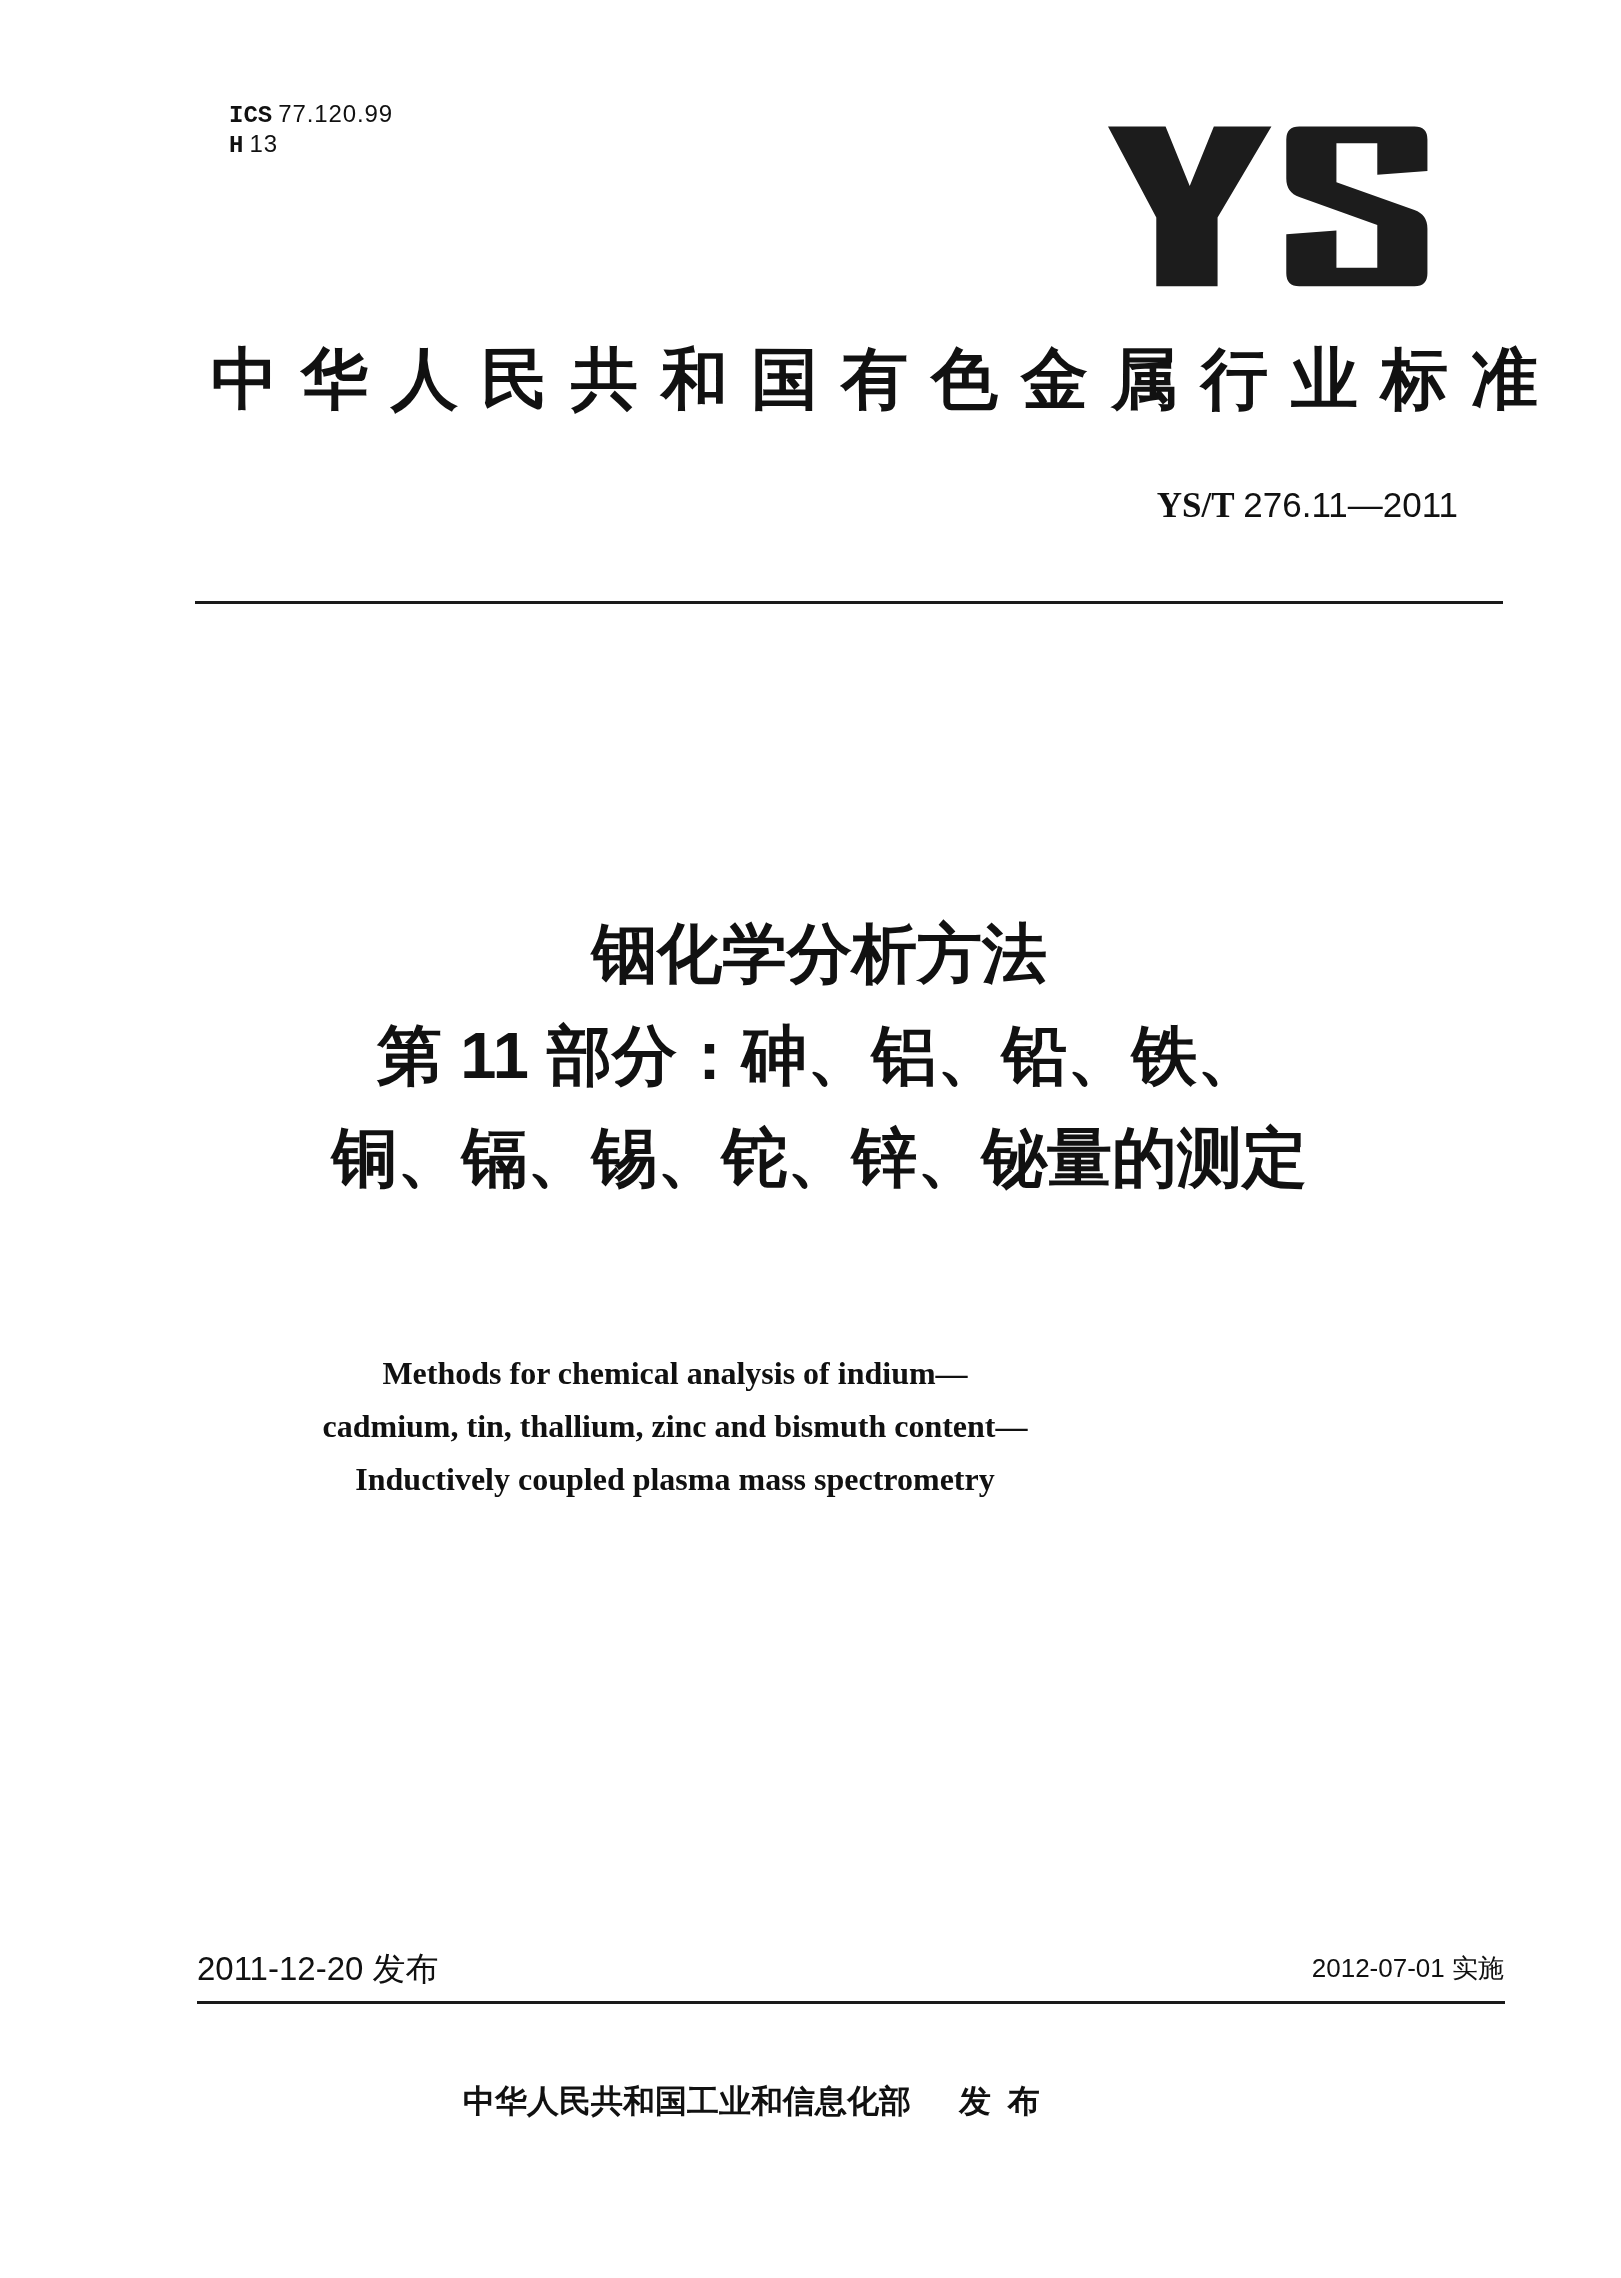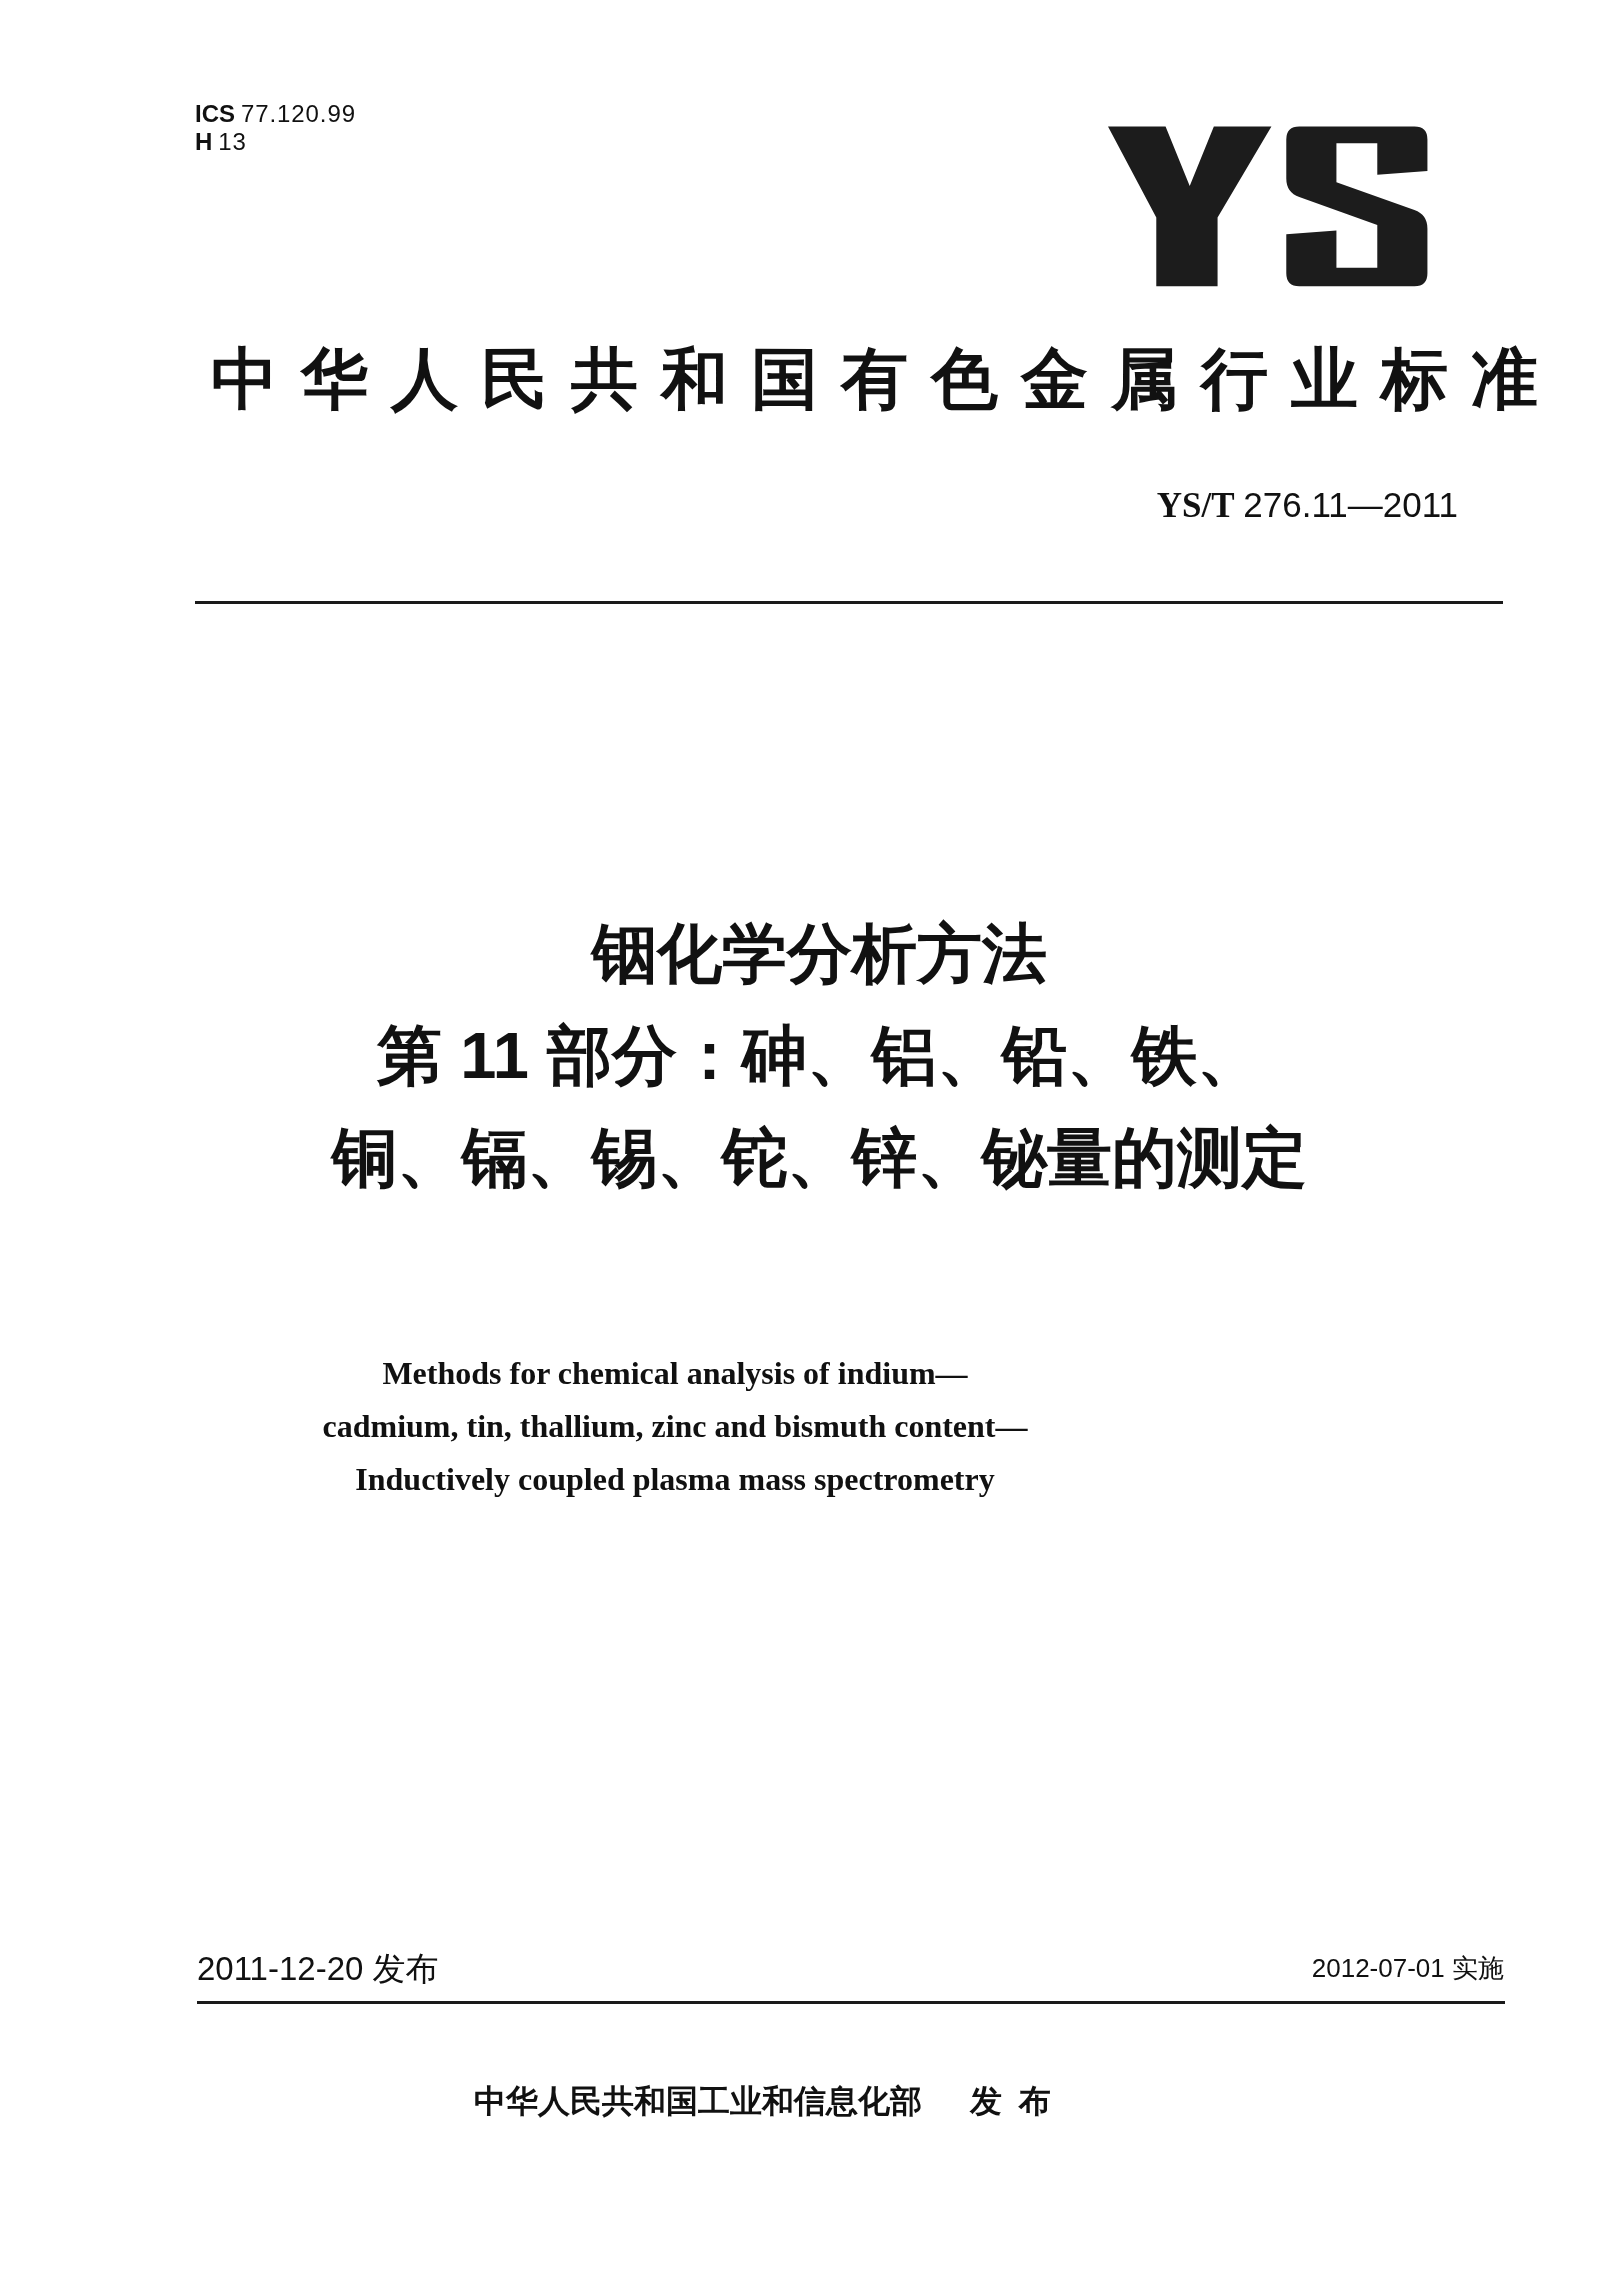--- a/index.html
+++ b/index.html
@@ -3,21 +3,21 @@
   <meta charset="utf-8">
   <style>
     html, body { margin: 0; padding: 0; background: #ffffff; }
     body { width: 1621px; height: 2278px; position: relative; overflow: hidden; color: #111111; }
     .abs { position: absolute; }
     .serif { font-family: "Liberation Serif", "DejaVu Serif", serif; }
     .sans { font-family: "Liberation Sans", "DejaVu Sans", sans-serif; }
     .cjk { font-family: Liberation Sans, sans-serif; }
 
     #ics-block { left: 195px; top: 100px; font-size: 24px; line-height: 28px; }
-    #ics-block .code-prefix { font-weight: bold; font-family: Liberation Sans, sans-serif; }
+    #ics-block .code-prefix { font-weight: bold; font-family: Liberation Mono, monospace; margin-left: 34px; }
     #ics-block .code-value { font-family: "Liberation Sans", sans-serif; letter-spacing: 0.9px; margin-top: 36px; }
 
     #ys-logo { left: 1108px; top: 119px; width: 325px; height: 171px; }
     #ys-logo svg { width: 100%; height: 100%; display: block; }
 
     #banner-title { left: 211px; top: 334px; width: 1299px; font-size: 67px; line-height: 89px; font-weight: bold; letter-spacing: 23px; white-space: nowrap; }
 
     #std-number { right: 163px; top: 484px; font-size: 35px; line-height: 41px; white-space: nowrap; }
     #std-number .std-prefix { font-family: "Liberation Serif", serif; font-weight: bold; }
     #std-number .std-code { font-family: "Liberation Sans", sans-serif; }
@@ -28,21 +28,21 @@
 
     #cn-title { left: 0; top: 903px; width: 1621px; text-align: center; font-size: 65px; line-height: 102px; font-weight: bold; margin-left: 9px; }
     #cn-title .line { display: block; white-space: nowrap; }
 
     #en-title { left: 0; top: 1347px; width: 1350px; text-align: center; font-size: 32px; line-height: 53px; font-weight: bold; }
     #en-title .line { display: block; white-space: nowrap; }
 
     #issue-date { left: 197px; top: 1948px; font-size: 33px; line-height: 41px; white-space: nowrap; }
     #effective-date { right: 117px; top: 1948px; font-size: 26px; line-height: 41px; white-space: nowrap; }
 
-    #publisher-line { left: 474px; top: 2081px; font-size: 32px; line-height: 41px; white-space: nowrap; font-weight: bold; }
+    #publisher-line { left: 463px; top: 2081px; font-size: 32px; line-height: 41px; white-space: nowrap; font-weight: bold; }
     #publisher-line .publish-verb { margin-left: 48px; letter-spacing: 16.7px; }
   </style>
 </head>
 <body>
 
 <div id="ics-block" class="abs">
   <div>
     <span class="code-prefix">ICS</span>
     <span class="code-value">77.120.99</span>
   </div>

